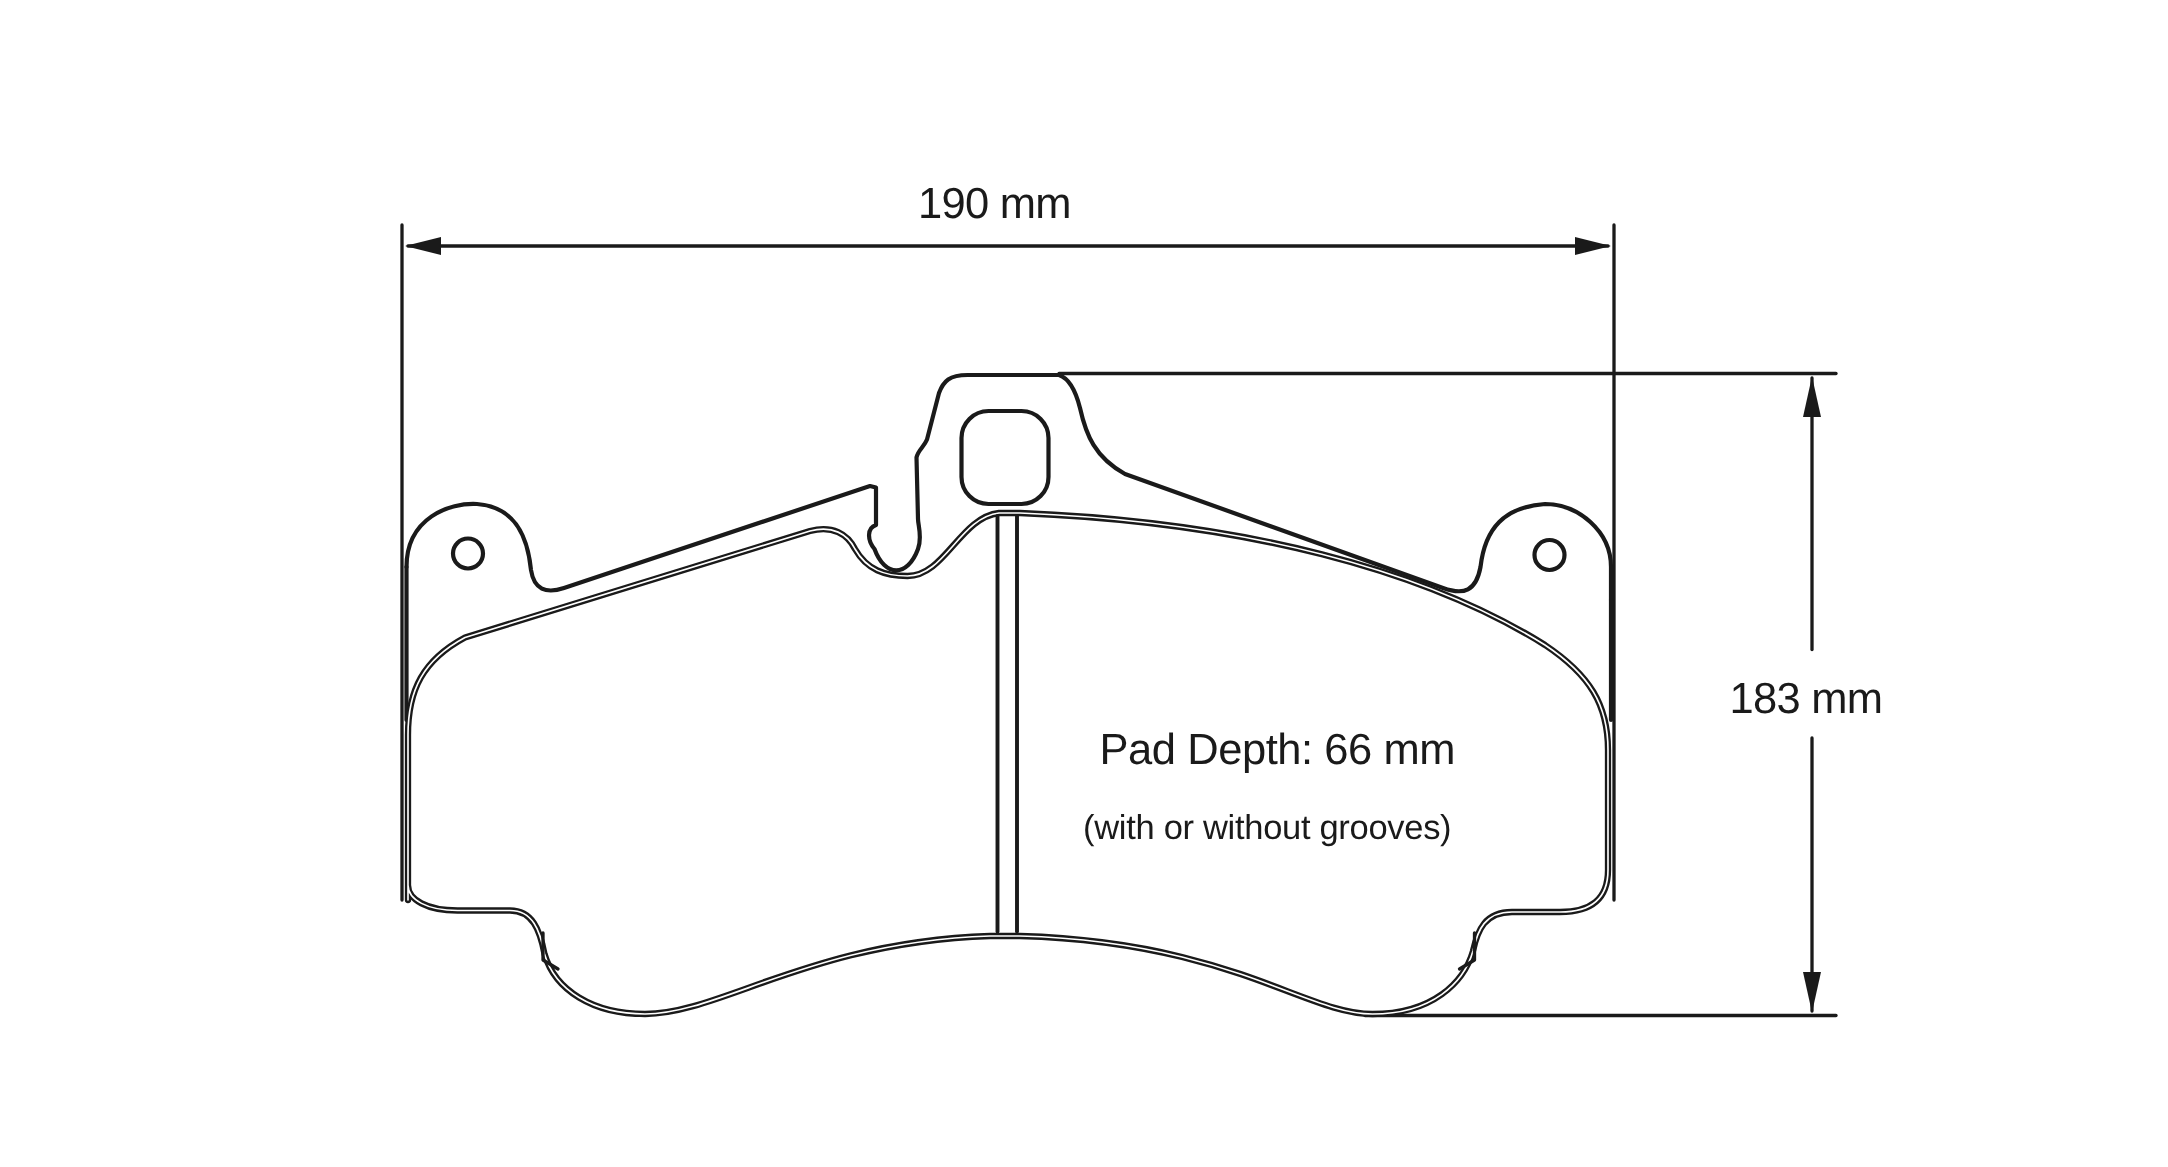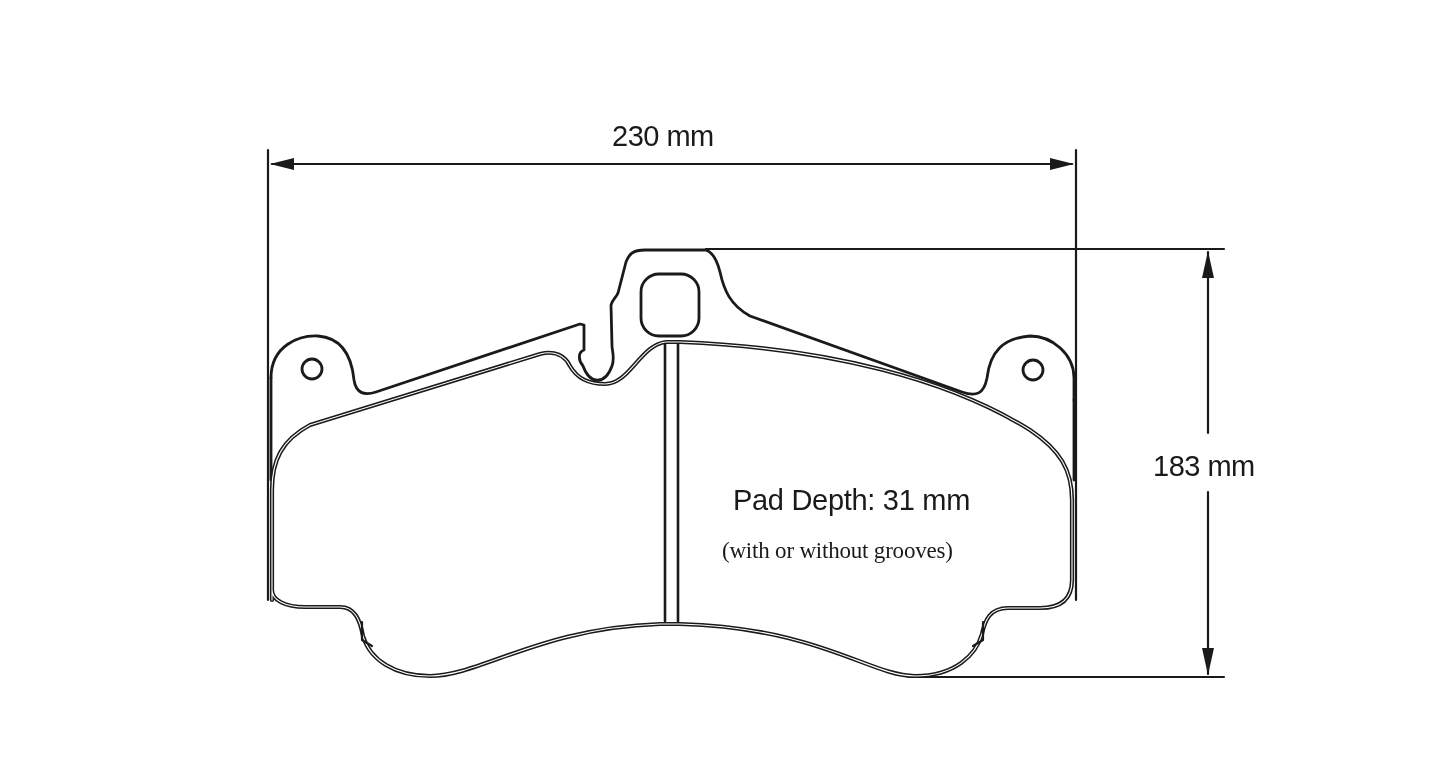--- a/index.html
+++ b/index.html
@@ -3,21 +3,21 @@
   <meta charset="utf-8">
   <style>
     html, body { margin: 0; padding: 0; background: #ffffff; }
     body { width: 1445px; height: 778px; position: relative; overflow: hidden;
            font-family: "Liberation Sans", "DejaVu Sans", sans-serif; }
     svg.diagram { position: absolute; left: 0; top: 0; width: 1445px; height: 778px; }
     .lbl { position: absolute; color: #1a1a1a; white-space: nowrap; font-weight: 300; }
     #width-label { left: 612px; top: 120px; font-size: 29px; letter-spacing: -0.5px; }
     #height-label { left: 1153px; top: 450px; font-size: 29px; letter-spacing: -0.5px; }
     #depth-label { left: 733px; top: 484px; font-size: 29px; letter-spacing: -0.3px; }
-    #grooves-label { left: 722px; top: 538px; font-size: 23px; letter-spacing: -0.2px; font-family: Liberation Serif, serif; }
+    #grooves-label { left: 722px; top: 538px; font-size: 23px; letter-spacing: -0.2px; }
   </style>
 </head>
 <body>
 
 <svg class="diagram" viewBox="0 0 1445 778" xmlns="http://www.w3.org/2000/svg">
   <g fill="none" stroke="#1a1a1a" stroke-linecap="round" stroke-linejoin="round">
 
     <g stroke-width="2.2">
       <line x1="268" y1="150" x2="268" y2="600"></line>
       <line x1="1076" y1="150" x2="1076" y2="600"></line>
@@ -117,16 +117,16 @@
     <path stroke-width="2.2" d="M 362 622 L 362 640 L 372 646"></path>
     <path stroke-width="2.2" d="M 983 622 L 983 640 L 973 646"></path>
 
     <g stroke-width="2.6">
       <line x1="665" y1="344" x2="665" y2="621"></line>
       <line x1="678" y1="344" x2="678" y2="621"></line>
     </g>
   </g>
 </svg>
 
-<div class="lbl" id="width-label">230 mm</div>
+<div class="lbl" id="width-label">190 mm</div>
 <div class="lbl" id="height-label">183 mm</div>
-<div class="lbl" id="depth-label">Pad Depth: 31 mm</div>
+<div class="lbl" id="depth-label">Pad Depth: 66 mm</div>
 <div class="lbl" id="grooves-label">(with or without grooves)</div>
 
 </body></html>

